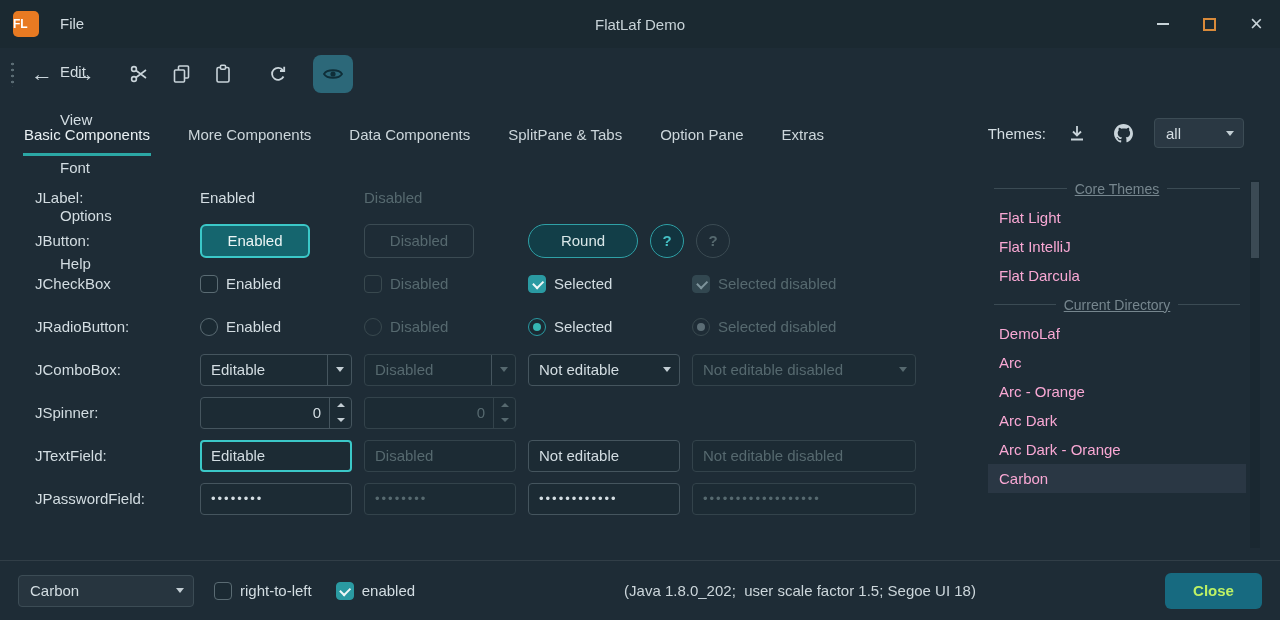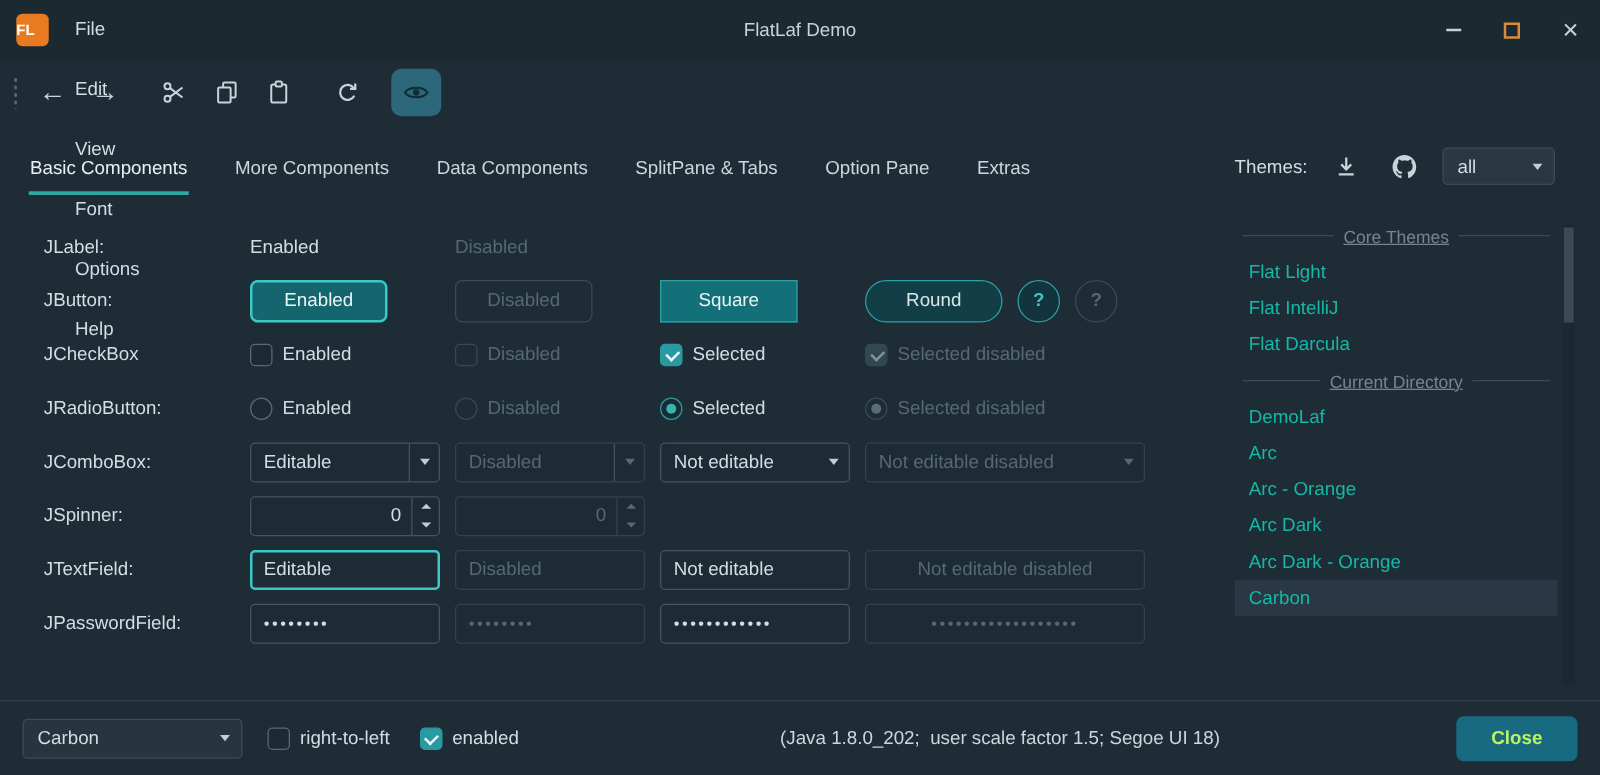--- a/index.html
+++ b/index.html
@@ -94,21 +94,21 @@
   .combo { height: 32px; width: 152px; background: #1c2b34; border: 1px solid #45555e; border-radius: 4px;
            display: flex; align-items: center; }
   .combo .combo-text { flex: 1; padding-left: 10px; white-space: nowrap; overflow: hidden; }
   .combo-btn { width: 24px; height: 100%; display: flex; align-items: center; justify-content: center; flex: 0 0 24px; }
   .combo.editable .combo-btn { border-left: 1px solid #45555e; }
   .tri-down { width: 0; height: 0; border-left: 4.5px solid transparent; border-right: 4.5px solid transparent;
               border-top: 5.5px solid #c3ced4; }
   .combo.disabled { border-color: #33434b; }
   .combo.disabled .combo-text { color: #56696f; }
   .combo.disabled .tri-down { border-top-color: #56696f; }
-  .wide { width: 224px !important; justify-content: center; }
+  .wide { width: 224px !important; }
 
   
   .spinner { height: 32px; width: 152px; background: #1c2b34; border: 1px solid #45555e; border-radius: 4px;
              display: flex; align-items: stretch; }
   .spin-value { flex: 1; display: flex; align-items: center; justify-content: flex-end; padding-right: 8px; }
   .spin-btns { width: 22px; flex: 0 0 22px; display: flex; flex-direction: column; border-left: 1px solid #45555e; }
   .spin-up, .spin-down { flex: 1; display: flex; align-items: center; justify-content: center; }
   .tri-up-sm { width: 0; height: 0; border-left: 4px solid transparent; border-right: 4px solid transparent;
                border-bottom: 4.5px solid #c3ced4; }
   .tri-down-sm { width: 0; height: 0; border-left: 4px solid transparent; border-right: 4px solid transparent;
@@ -122,21 +122,21 @@
   
   .tfield { height: 32px; width: 152px; background: #1c2b34; border: 1px solid #45555e; border-radius: 4px;
             display: flex; align-items: center; padding: 0 10px; white-space: nowrap; overflow: hidden; }
   .tfield.focused { border: 2px solid #3bc8c8; padding: 0 9px; }
   .tfield.disabled { border-color: #33434b; color: #56696f; }
   .pwd { letter-spacing: 2px; font-size: 13px; }
 
   
   .themes-panel { width: 292px; flex: 0 0 292px; position: relative; padding-top: 4px; }
   .themes-list { width: 258px; }
-  .theme-item { height: 29px; line-height: 29px; padding-left: 11px; color: #14b8a6; cursor: default; }
+  .theme-item { height: 29px; line-height: 29px; padding-left: 11px; color: #f9a8d4; cursor: default; }
   .theme-item.selected { background: #2a3744; }
   .theme-sep { height: 29px; display: flex; align-items: center; gap: 8px; color: #76868e; font-size: 14px; padding: 0 6px; text-decoration: underline; }
   .theme-sep::before, .theme-sep::after { content: ""; flex: 1; height: 1px; background: #3b4b54; }
   .scrollbar { position: absolute; top: 10px; right: 20px; width: 10px; height: 368px; background: #1a2831; }
   .scroll-thumb { position: absolute; top: 2px; left: 1px; width: 8px; height: 76px; background: #3b4a54; }
 
   
   .statusbar { position: absolute; left: 0; right: 0; bottom: 0; height: 60px; border-top: 1px solid #313e47;
                background: #1e2c36; display: flex; align-items: center; padding: 0 18px; }
   .status-combo { width: 176px; height: 32px; background: #27353f; border: 1px solid #3c4c55; border-radius: 4px;
@@ -264,23 +264,20 @@
     </div>
 
     <div class="demo-row">
       <div class="row-label">JButton:</div>
       <div class="cell">
           <span class="btn btn-enabled">Enabled</span>
         </div>
       <div class="cell">
           <span class="btn btn-disabled">Disabled</span>
         </div>
-      <div class="cell">
-          <span class="btn btn-square">Square</span>
-        </div>
       <div class="cell last">
         <div class="round-group">
           <span class="btn btn-round" style="margin-left:0;">Round</span>
           <span class="btn-help">?</span>
           <span class="btn-help disabled">?</span>
         </div>
       </div>
     </div>
 
     <div class="demo-row">

